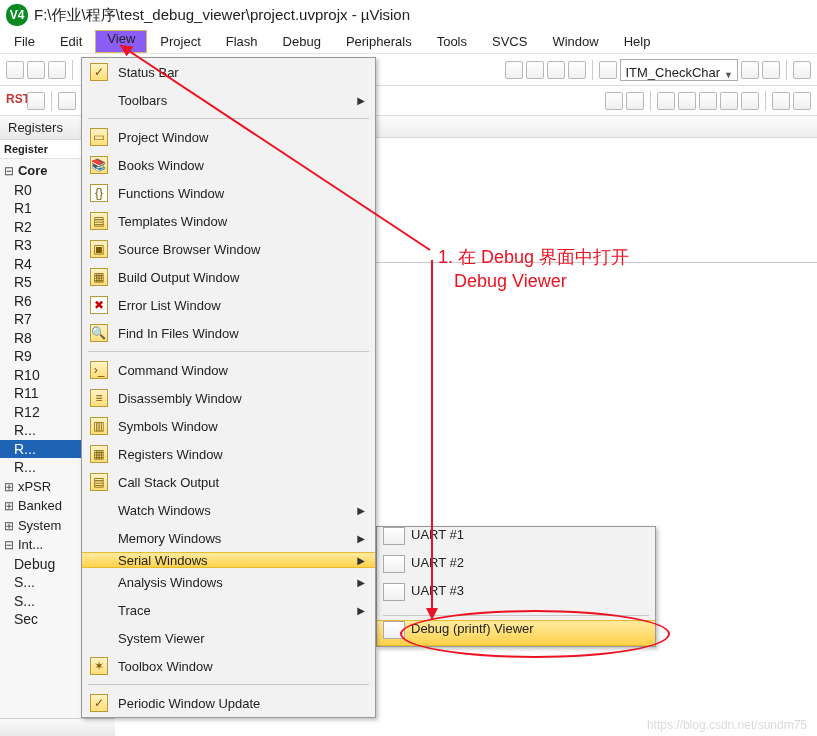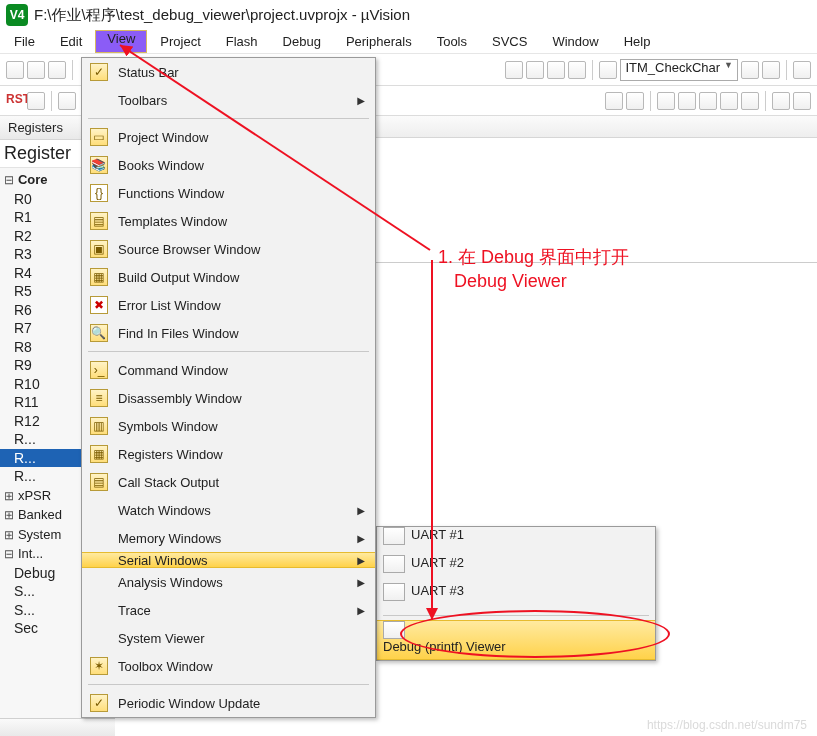--- a/index.html
+++ b/index.html
@@ -1,31 +1,31 @@
 <!DOCTYPE html>
 <html><head>
 <meta charset="utf-8">
 <style>
   * { box-sizing: border-box; margin: 0; padding: 0; font-family: "Segoe UI", Tahoma, sans-serif; font-size: 13px; }
   body { background: #fff; color: #222; width: 817px; height: 736px; overflow: hidden; position: relative; }
   .titlebar { display: flex; align-items: center; padding: 4px 6px; }
-  .titlebar .icon-uv { width: 22px; height: 22px; background: #0a8a22; border-radius: 4px; color: #fff; display: flex; align-items: center; justify-content: center; font-weight: bold; font-size: 12px; margin-right: 6px; }
+  .titlebar .icon-uv { width: 22px; height: 22px; background: #0a8a22; border-radius: 10px; color: #fff; display: flex; align-items: center; justify-content: center; font-weight: bold; font-size: 12px; margin-right: 6px; }
   .title-text { font-size: 15px; }
   .menubar { display: flex; gap: 1px; padding: 0 2px; font-size: 14.5px; border-bottom: 1px solid #e6e6e6; }
   .menubar .mi { padding: 4px 12px; cursor: pointer; }
   .menubar .mi.active { background: #8b5cf6; border: 1px solid #d6b860; padding: 0 11px; }
   .toolbar { display: flex; align-items: center; gap: 3px; padding: 4px 6px; border-bottom: 1px solid #dcdcdc; height: 32px; }
   .tool-ic { width: 18px; height: 18px; border: 1px solid #b8b8b8; border-radius: 2px; background: linear-gradient(#fff,#f0f0f0); display:inline-block; }
   .tool-sep { width: 1px; height: 20px; background: #cccccc; margin: 0 3px; }
-  .tool-drop { display: flex; align-items: flex-start; height: 22px; border: 1px solid #ababab; background: #fff; padding: 0 4px; font-size: 13px; }
+  .tool-drop { display: flex; align-items: flex-end; height: 22px; border: 1px solid #ababab; background: #fff; padding: 0 4px; font-size: 13px; }
   .tool-drop .chev { margin-left: 4px; font-size: 9px; color: #555; }
   .layout { display: flex; height: calc(100% - 102px); }
   .sidebar { width: 110px; border-right: 1px solid #cfcfcf; background: #f7f7f7; display: flex; flex-direction: column; font-size: 13px; }
   .sidebar .panel-title { background: linear-gradient(#fafafa,#e9e9e9); padding: 4px 8px; border-bottom: 1px solid #d6d6d6; font-size: 13px; }
-  .sidebar .hdr { background: #fff; padding: 3px 4px; border-bottom: 1px solid #e3e3e3; font-size: 18px; }
+  .sidebar .hdr { background: #fff; padding: 3px 4px; border-bottom: 1px solid #e3e3e3; font-size: 11px; font-weight: bold; }
   .reglist { overflow: hidden; padding: 2px 0; font-family: Consolas, monospace; }
   .reg-row { padding: 0px 4px 0 14px; white-space: nowrap; font-size: 14px; line-height: 18.5px; }
   .reg-row.tree { padding-left: 4px; }
   .reg-row.sel { background: #1e63b4; color: #fff; }
   .reg-row .exp { color: #555; display:inline-block; width: 10px; text-align:center; font-family: sans-serif; font-size: 12px; }
   .main { flex: 1; position: relative; background: #fff; }
   .disasm-title { padding: 3px 8px; background: linear-gradient(#fbfbfb,#eee); border-bottom: 1px solid #d6d6d6; font-size: 13px; }
   .disasm { font-family: Consolas, monospace; font-size: 14px; padding: 2px 6px; line-height: 17px; white-space: pre; color:#222; }
   .code-tab { display:inline-flex; align-items:center; margin: 8px 0 0 12px; background:#ffe1e1; border:1px solid #d79292; padding: 3px 10px; font-size: 13px; }
   .code-area { border-top: 1px solid #ccc; margin-top: 3px; display:flex; }
@@ -41,21 +41,21 @@
   .menu .row .ic { width:26px; height:22px; margin-right:6px; display:flex; align-items:center; justify-content:center; }
   .menu .row .ic .box { width:18px; height:18px; border:1px solid #b79a38; background:linear-gradient(#fff3c6,#ffde7a); display:flex; align-items:center; justify-content:center; font-size:12px; color:#7a5b00; }
   .menu .row.has-sub::after { content:"▶"; font-size:10px; margin-left:auto; color:#333; }
   .menu .row.hl { background:linear-gradient(#ffeaa0,#ffd24a); border-top:1px solid #e6bb2f; border-bottom:1px solid #e6bb2f; height:16px; }
   .menu .sep { height:1px; background:#c8c8c8; margin: 4px 6px; }
   
   .submenu { position:absolute; left:376px; top:526px; width:280px; background:#f2f2f2; border:1px solid #9a9a9a; box-shadow:2px 2px 4px rgba(0,0,0,.25); z-index: 39; }
   .submenu .row { display:flex; align-items:flex-start; height:28px; padding:0 10px 0 6px; font-size:14.5px; cursor:pointer; }
   .submenu .row .ic2 { width:22px; height:18px; margin-right:6px; border:1px solid #aaa; background:linear-gradient(#fff,#f0f0f0); }
   .submenu .sep { height:1px; background:#c8c8c8; margin:4px 6px; }
-  .submenu .row.hl { background:linear-gradient(#ffeaa0,#ffd24a); border-top:1px solid #e6bb2f; border-bottom:1px solid #e6bb2f; height:40px;flex-direction:column; }
+  .submenu .row.hl { background:linear-gradient(#ffeaa0,#ffd24a); border-top:1px solid #e6bb2f; border-bottom:1px solid #e6bb2f; height:26px; }
   
   .anno { position:absolute; color:#e12; font-size:18px; z-index:50; pointer-events:none; }
   svg.arrow { position:absolute; top:0; left:0; z-index:45; pointer-events:none; }
   .ellipse { position:absolute; border:2.5px solid #e12; border-radius:50%; z-index:44; pointer-events:none; }
   .watermark { position:absolute; right:10px; bottom:4px; color:#bbb; font-size:12px; opacity:.55; }
   .bottom-strip { position:absolute; left:0; bottom:0; width:115px; height:18px; background:linear-gradient(#fafafa,#e9e9e9); border-top:1px solid #d0d0d0; }
   .tb2-row { display:flex; align-items:center; gap:3px; padding:3px 6px; border-bottom:1px solid #dcdcdc; height:30px;}
 </style>
 </head>
 <body>

